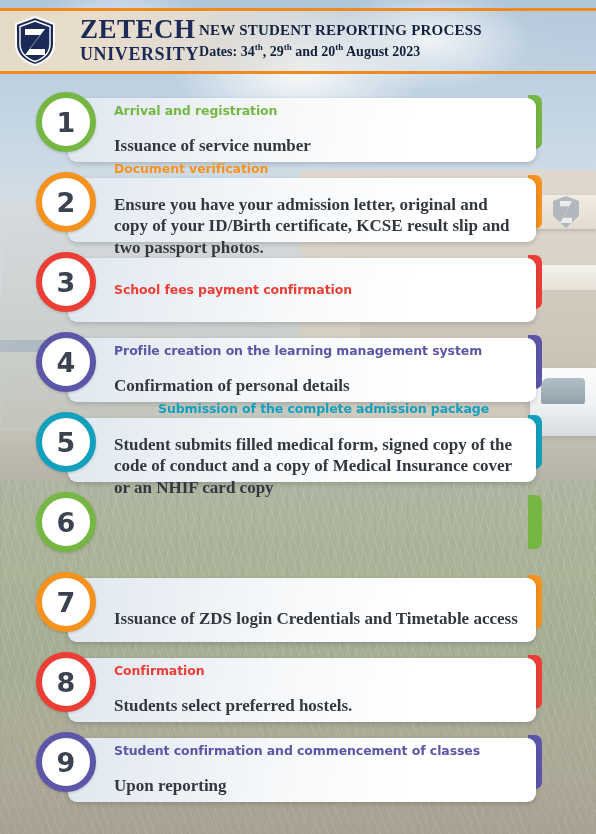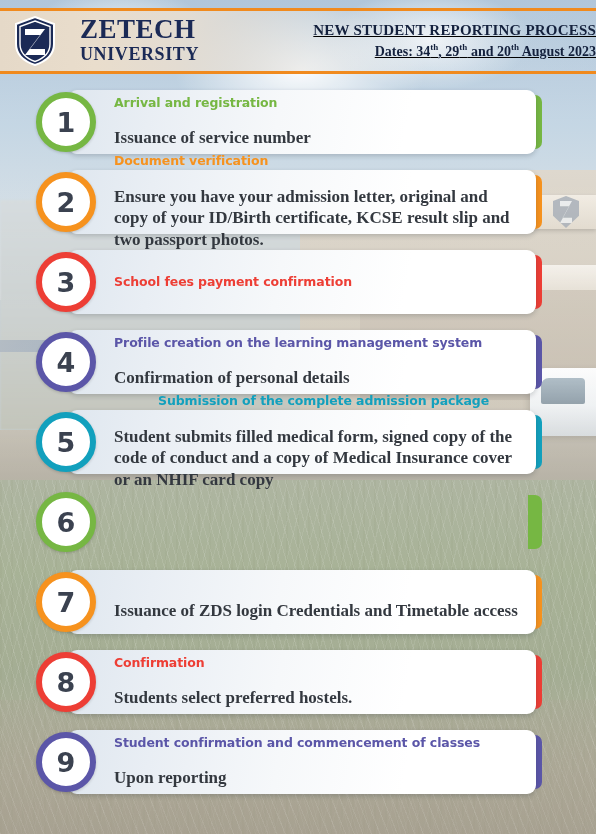--- a/index.html
+++ b/index.html
@@ -169,22 +169,21 @@
   .brand-bottom {
     font-family: "Liberation Serif", serif;
     font-weight: bold;
     font-size: 18px;
     letter-spacing: 0.6px;
     color: #1b2a56;
     margin-top: 2px;
   }
   .header-titles {
     flex: 1 1 auto;
-    text-align: right;
-    text-decoration: underline;
+    text-align: left;
   }
   .h-title {
     font-family: "Liberation Serif", serif;
     font-weight: bold;
     font-size: 15px;
     letter-spacing: 0.2px;
     color: #14213d;
     white-space: nowrap;
   }
   .h-sub {
@@ -204,21 +203,21 @@
     width: 596px;
     z-index: 4;
   }
   .step {
     position: relative;
     height: 80px;
     margin-bottom: 0px;
   }
   .step-card {
     position: absolute;
-    left: 68px; top: 8px;
+    left: 68px; top: 16px;
     width: 468px; height: 64px;
     background: linear-gradient(100deg, #dfe7ef 0%, #e9eef4 18%, #f6f8fa 45%, #ffffff 72%, #ffffff 100%);
     border-radius: 9px;
     box-shadow: 0 2px 5px rgba(40,50,60,0.22);
     display: flex;
     flex-direction: column;
     justify-content: center;
     padding: 0 14px 0 46px;
   }
   .step-tab {

